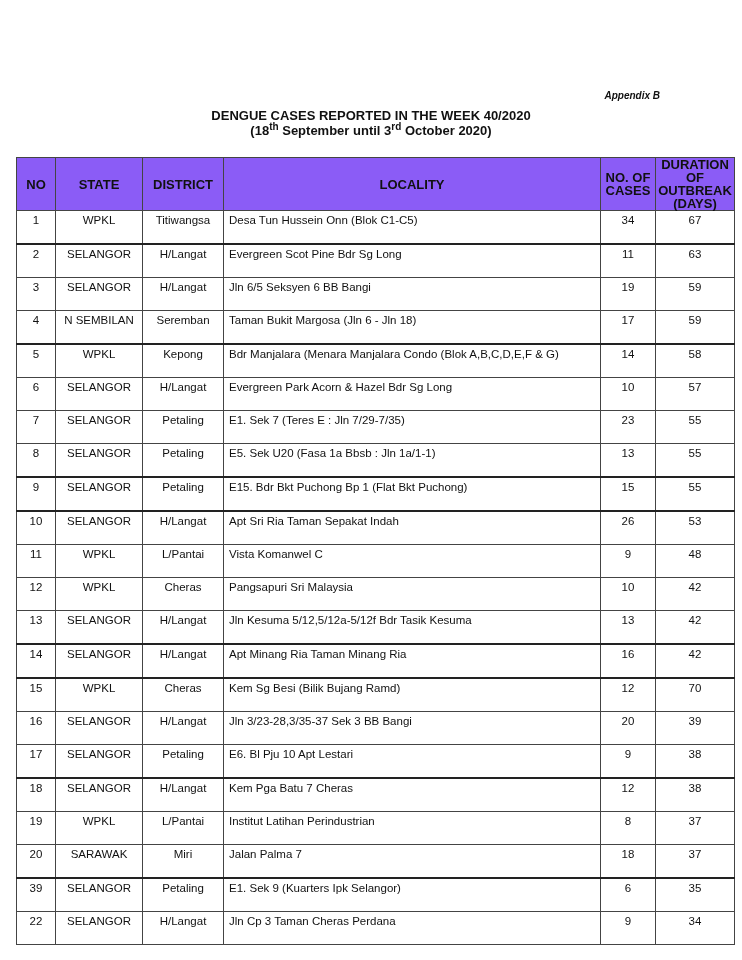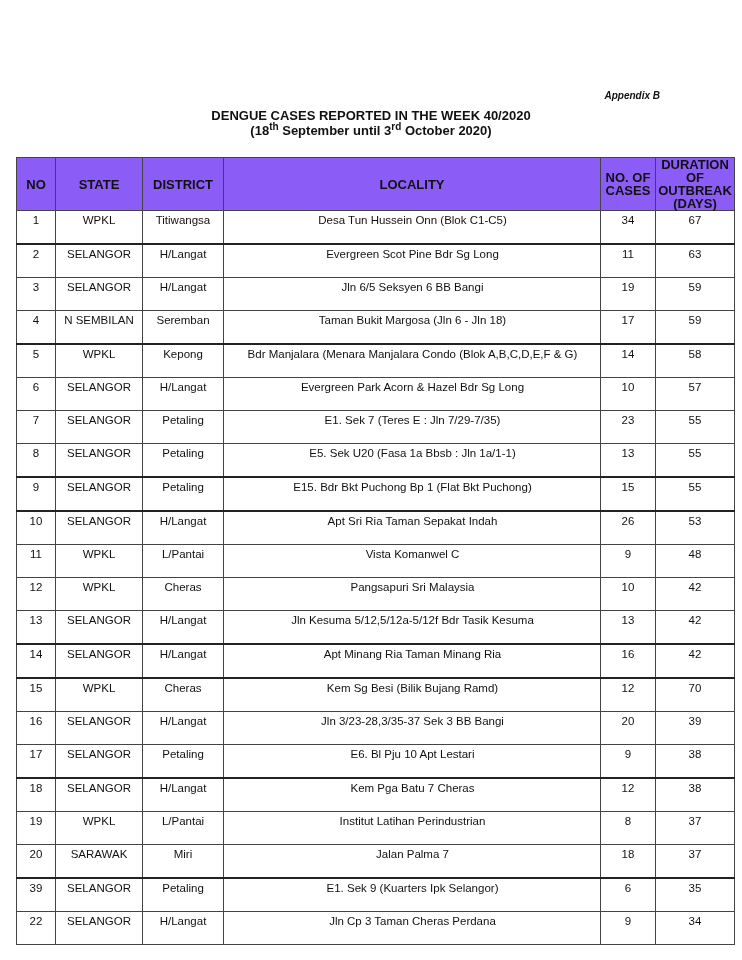--- a/index.html
+++ b/index.html
@@ -4,21 +4,21 @@
 <style>
   html, body { margin:0; padding:0; background:#ffffff; }
   body { width:742px; height:960px; position:relative; font-family:"Liberation Sans", sans-serif; color:#111; overflow:hidden; }
   .appendix { position:absolute; top:90px; right:82px; font-size:10px; font-weight:bold; font-style:italic; }
   .title { position:absolute; top:108px; left:0; width:742px; text-align:center; font-weight:bold; font-size:13px; line-height:15px; }
   .title sup { font-size:10px; vertical-align:super; line-height:0; }
   table { position:absolute; top:157px; left:16px; width:718px; border-collapse:collapse; table-layout:fixed; font-size:11.5px; }
   th, td { border:1px solid #444; }
   th { background:#8b5cf6; font-weight:bold; font-size:13px; text-align:center; vertical-align:middle; height:51px; padding:0 2px; line-height:13px; }
   td { height:29px; vertical-align:top; padding:3px 4px 0 4px; text-align:center; }
-  td.loc { text-align:center; padding-left:5px; }
+  td.loc { text-align:left; padding-left:5px; }
   tr.thick td { border-top:2px solid #222; }
 </style>
 </head>
 <body>
 
 <div class="appendix">Appendix B</div>
 
 <div class="title">
   <div>DENGUE CASES REPORTED IN THE WEEK 40/2020</div>
   <div><span>(18</span><sup>th</sup><span> September until 3</span><sup>rd</sup><span> October 2020)</span></div>

